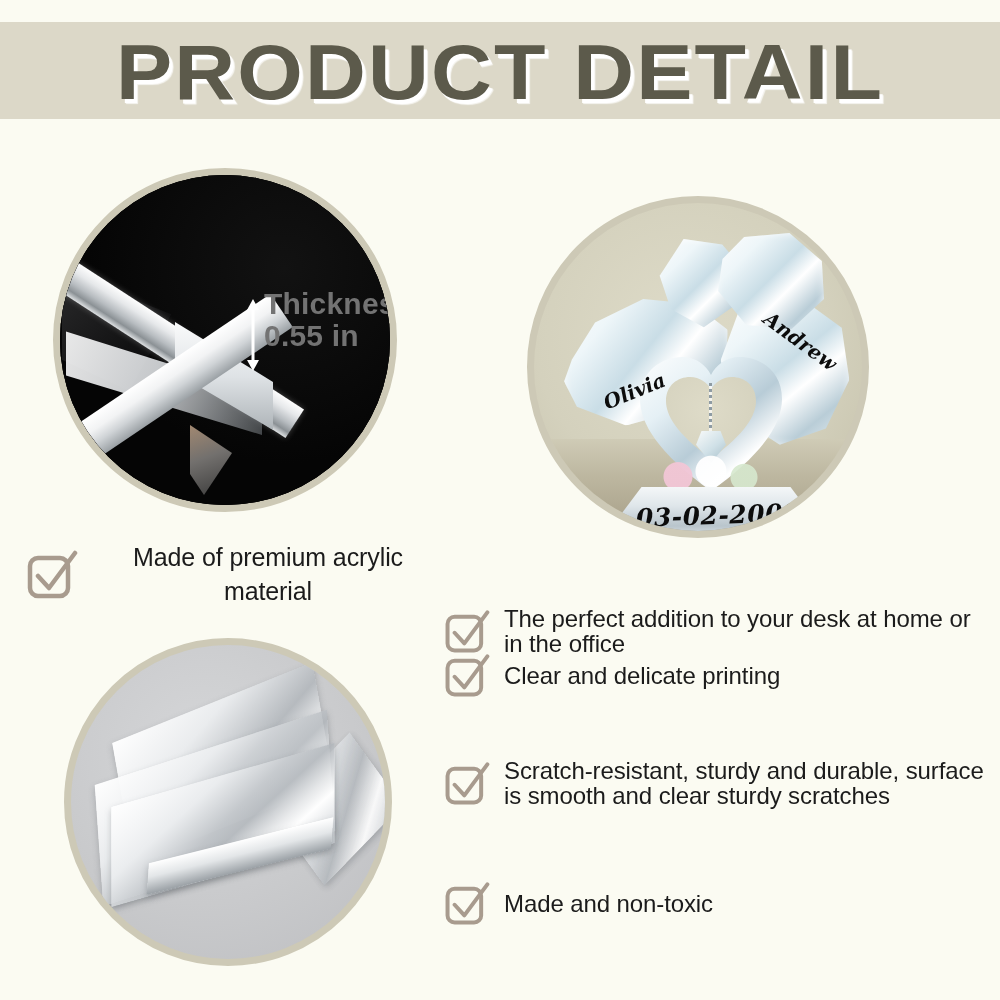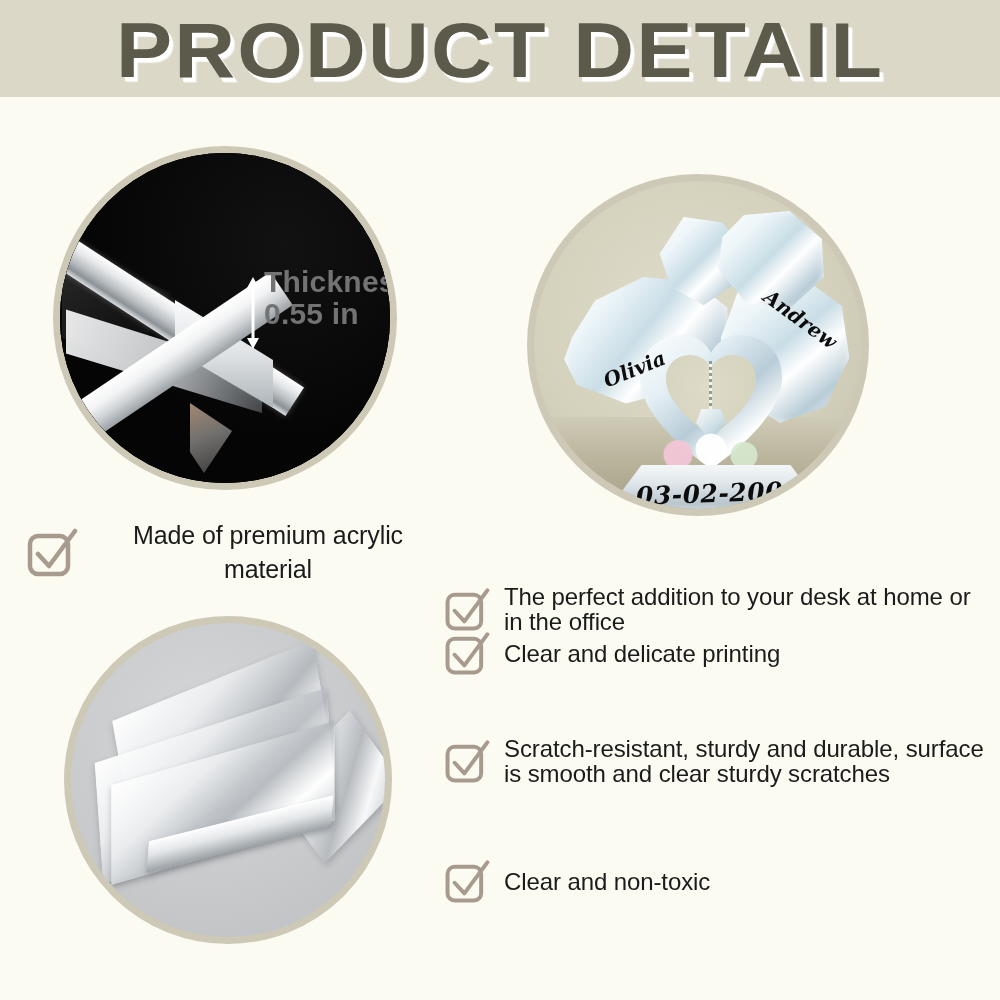--- a/index.html
+++ b/index.html
@@ -15,20 +15,21 @@
     overflow: hidden;
     position: relative;
   }
 
   #page {
     position: relative;
     width: 1000px;
     height: 976px;
     background: #fbfbf2;
     overflow: hidden;
+    margin-top: 22px;
   }
 
   
   .header-banner {
     position: absolute;
     left: 0;
     top: 0;
     width: 1000px;
     height: 97px;
     background: #dcd8c8;
@@ -489,16 +490,16 @@
       <path d="M12 28 L23 40 L49 5" fill="none" stroke="#a89b8e" stroke-width="4.5" stroke-linecap="round" stroke-linejoin="round"></path>
     </svg>
     <div class="feature-text">Scratch-resistant, sturdy and durable, surface is smooth and clear sturdy scratches</div>
   </div>
 
   <div class="feature" id="feature-safe">
     <svg class="chk" width="46" height="46" viewBox="0 0 52 52">
       <rect x="4" y="10" width="38" height="38" rx="8" ry="8" fill="none" stroke="#a89b8e" stroke-width="4.5"></rect>
       <path d="M12 28 L23 40 L49 5" fill="none" stroke="#a89b8e" stroke-width="4.5" stroke-linecap="round" stroke-linejoin="round"></path>
     </svg>
-    <div class="feature-text">Clear and non-toxic</div>
+    <div class="feature-text">Made and non-toxic</div>
   </div>
 
 </div>
 
 </body></html>

